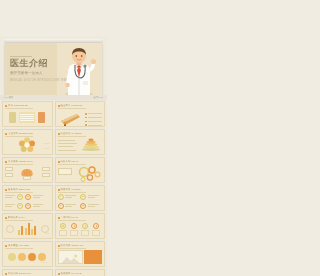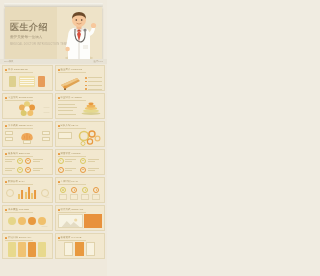--- a/index.html
+++ b/index.html
@@ -5,21 +5,21 @@
   * { margin:0; padding:0; box-sizing:border-box; }
   html,body { width:107px; height:276px; }
   body {
     font-family:"Liberation Sans", sans-serif;
     background:#f0ece1;
     overflow:hidden;
   }
   .page { width:107px; height:276px; position:relative; background:#efe9dc; }
 
   
-  .hero-wrap { position:relative; width:107px; height:64px; background:#efeade; padding:3px 3px 0 3px; }
+  .hero-wrap { position:relative; width:107px; height:64px; background:#efeade; padding:3px 3px 0 3px;margin-top:36px; }
   .hero-bar { position:absolute; left:4px; top:3px; width:99px; height:4px;
               background:linear-gradient(#f7f5ee,#d9d4c6); border-radius:1px; }
   .hero { position:absolute; left:5px; top:7px; width:97px; height:52px;
           background:#eee3c8; overflow:hidden;
           box-shadow:0 1px 2px rgba(120,105,70,.35); }
   .hero-panel { position:absolute; left:0; top:0; width:52px; height:52px;
                 background:rgba(228,213,176,.55); }
   .hero-texts { position:absolute; left:5px; top:15px; width:48px; }
   .hero-title { font-size:9px; line-height:10px; color:#8d7f63; letter-spacing:.5px;
                 font-weight:bold; white-space:nowrap; }

